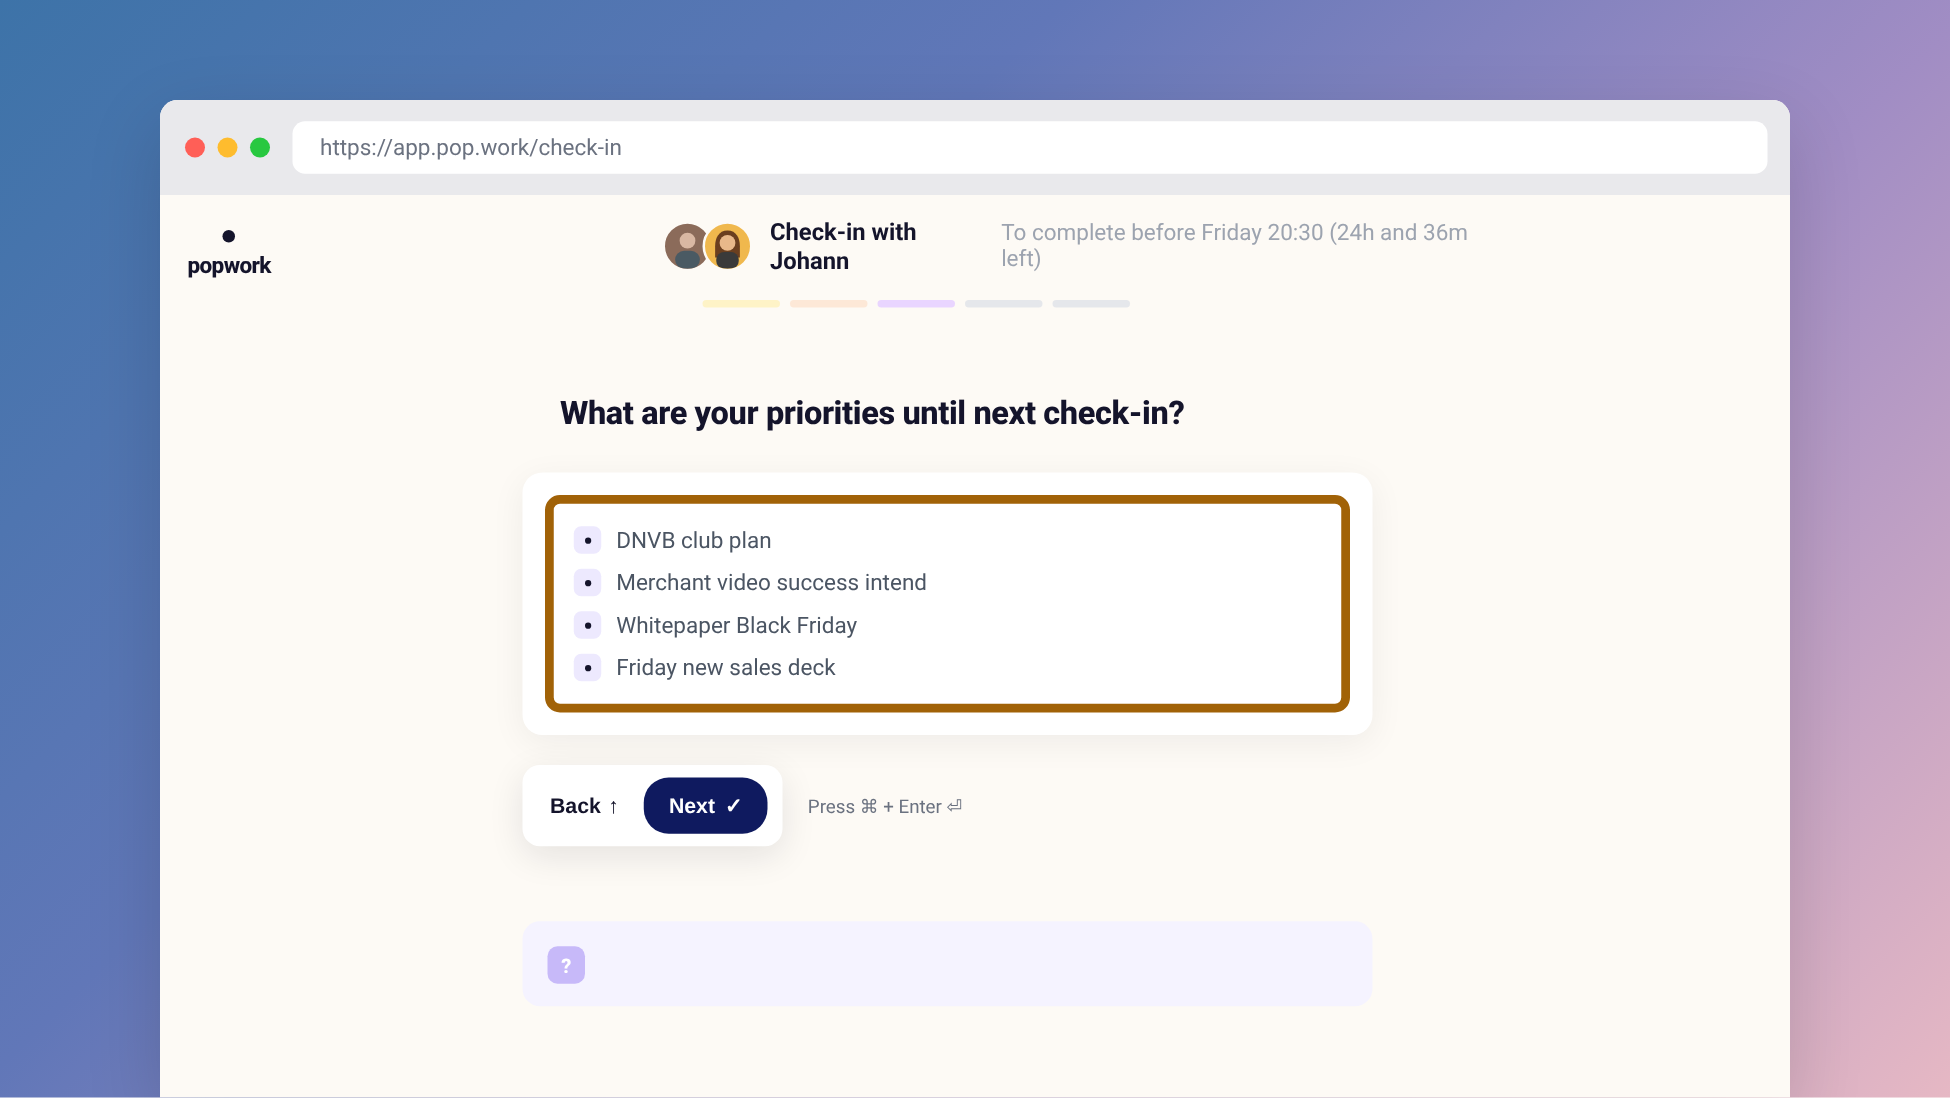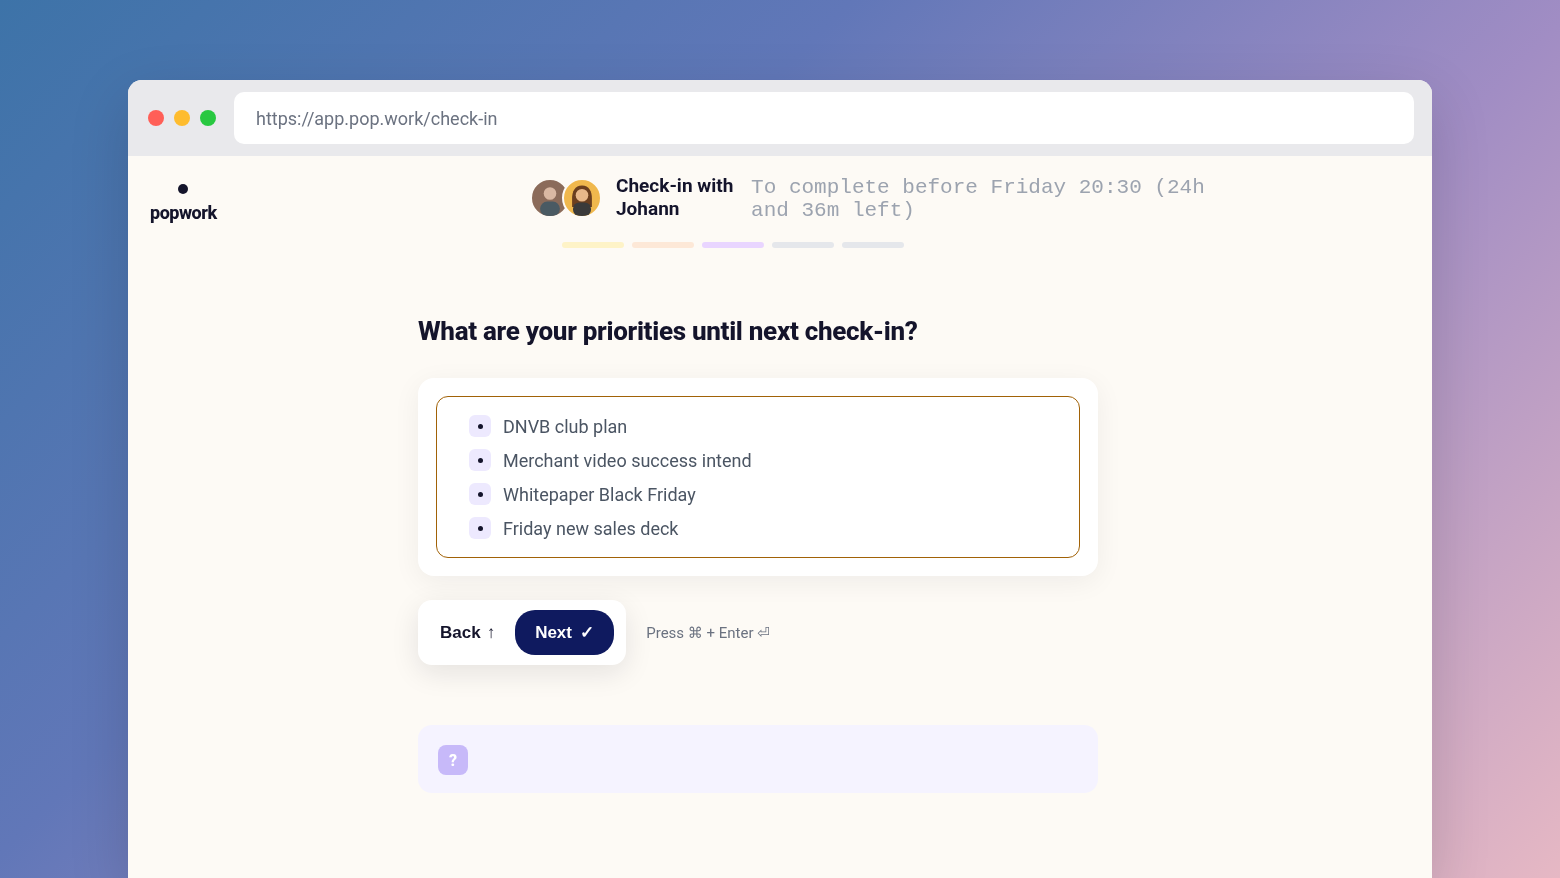--- a/index.html
+++ b/index.html
@@ -36,21 +36,21 @@
     gap: 18px;
   }
   .traffic-lights { display: flex; gap: 10px; margin-left: 2px; }
   .tl { width: 16px; height: 16px; border-radius: 50%; }
   .tl.red    { background: #ff5f57; }
   .tl.yellow { background: #febc2e; }
   .tl.green  { background: #28c840; }
   .addr-bar {
     flex: 1;
     background: #ffffff;
-    height: 52px;
+    height: 42px;
     border-radius: 10px;
     display: flex;
     align-items: center;
     padding: 0 22px;
     color: #6b7280;
     font-size: 18px;
   }
   .app {
     flex: 1;
     background: #fdfaf5;
@@ -88,52 +88,53 @@
     border: 2px solid #fdfaf5;
     display: flex; align-items: center; justify-content: center;
     font-size: 22px;
     overflow: hidden;
   }
   .avatar:nth-child(2) { margin-left: -8px; }
   .av1 { background: #8b6b5a; }
   .av2 { background: #f0b84d; }
   .header-text { display: flex; flex-direction: row; }
   .header-title { font-weight: 700; font-size: 19px; color: #14142b; }
-  .header-sub   { font-size: 21px; color: #9ca3af; margin-top: 2px; font-family: Liberation Mono, monospace; }
+  .header-sub   { font-size: 18px; color: #9ca3af; margin-top: 2px; }
   .progress { display: flex; gap: 8px; margin-top: 20px; margin-left: 32px; }
   .seg {
     width: 62px; height: 6px; border-radius: 999px;
     background: #e5e7eb;
   }
   .seg.yellow { background: #fef3c7; }
   .seg.orange { background: #fde8d7; }
   .seg.purple { background: #e9d5ff; }
   .content {
     position: absolute;
     top: 160px;
     left: 290px;
     width: 680px;
   }
   .question {
     font-weight: 800;
     font-size: 26px;
     color: #14142b;
     margin-bottom: 32px;
     letter-spacing: -0.3px;
+    margin-left: 30px;
   }
   .card {
     background: #ffffff;
     border-radius: 16px;
     padding: 18px;
     box-shadow: 0 6px 28px rgba(17,24,39,.06);
   }
   .inner-card {
-    border: 1px solid #a16207;
+    border: 7px solid #a16207;
     border-radius: 12px;
-    padding: 12px 30px;
+    padding: 12px 14px;
   }
   .bullet-row {
     display: flex;
     align-items: center;
     gap: 12px;
     padding: 6px 2px;
     font-size: 18px;
     color: #4b5563;
   }
   .bullet-chip {

